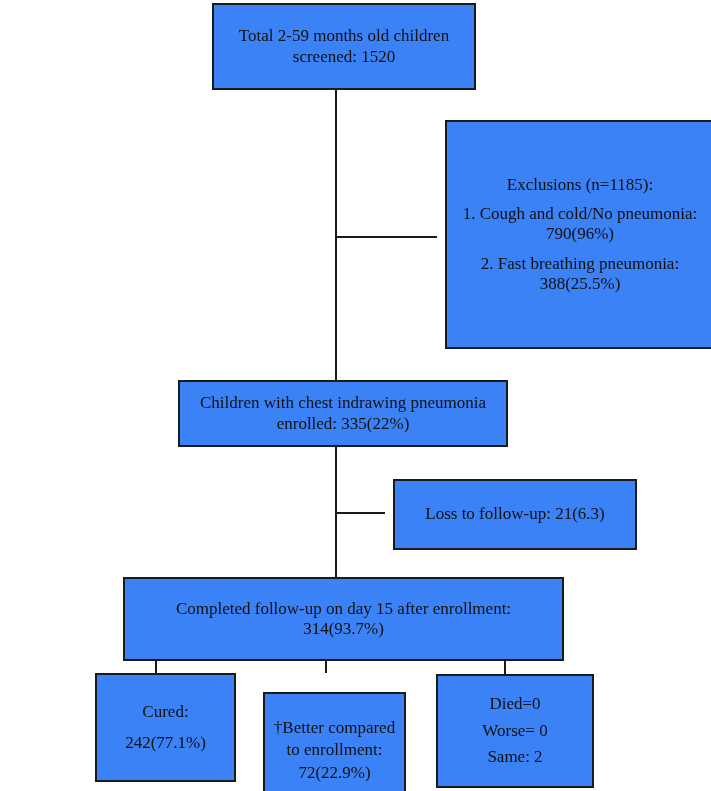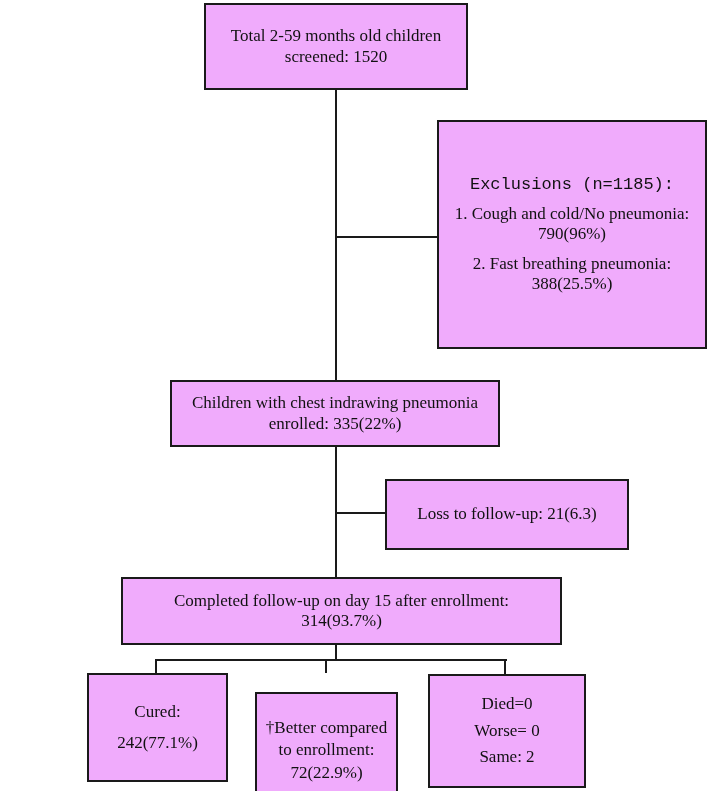--- a/index.html
+++ b/index.html
@@ -11,45 +11,46 @@
   .canvas {
     position: relative;
     width: 711px;
     height: 791px;
     background: #ffffff;
     overflow: hidden;
   }
   .flow-box {
     position: absolute;
     border: 2px solid #1a1a1a;
-    background: #f0abfc;
+    background: #3b82f6;
     display: flex;
     flex-direction: column;
     justify-content: center;
     align-items: center;
     text-align: center;
     font-size: 17px;
     line-height: 1.18;
     padding: 4px 6px;
+    margin-left: 8px;
   }
   .flow-box .line { display: block; }
   .connector {
     position: absolute;
     background: #1a1a1a;
   }
   
   #box-screened   { left: 204px; top: 3px;   width: 264px; height: 87px; }
   #box-exclusions { left: 437px; top: 120px; width: 270px; height: 229px; }
   #box-enrolled   { left: 170px; top: 380px; width: 330px; height: 67px; }
   #box-loss       { left: 385px; top: 479px; width: 244px; height: 71px; }
-  #box-completed  { left: 121px; top: 577px; width: 441px; height: 68px; }
+  #box-completed  { left: 115px; top: 577px; width: 441px; height: 84px; }
   #box-cured      { left: 87px;  top: 673px; width: 141px; height: 109px; line-height: 1.3; gap: 8px; }
   #box-better     { left: 255px; top: 692px; width: 143px; height: 117px; line-height: 1.3; }
   #box-outcomes   { left: 428px; top: 674px; width: 158px; height: 114px; line-height: 1.55; }
-  #box-exclusions .excl-title { margin-bottom: 9px; font-family: Liberation Mono, monospace; }
+  #box-exclusions .excl-title { margin-bottom: 9px; }
   #box-exclusions .excl-item  { margin-bottom: 9px; }
   #box-exclusions .excl-item:last-child { margin-bottom: 0; }
 </style>
 </head>
 <body>
 
 <div class="canvas">
 
   <div class="connector" style="left:335px; top:90px; width:2px; height:290px;"></div>
   <div class="connector" style="left:337px; top:236px; width:100px; height:2px;"></div>

